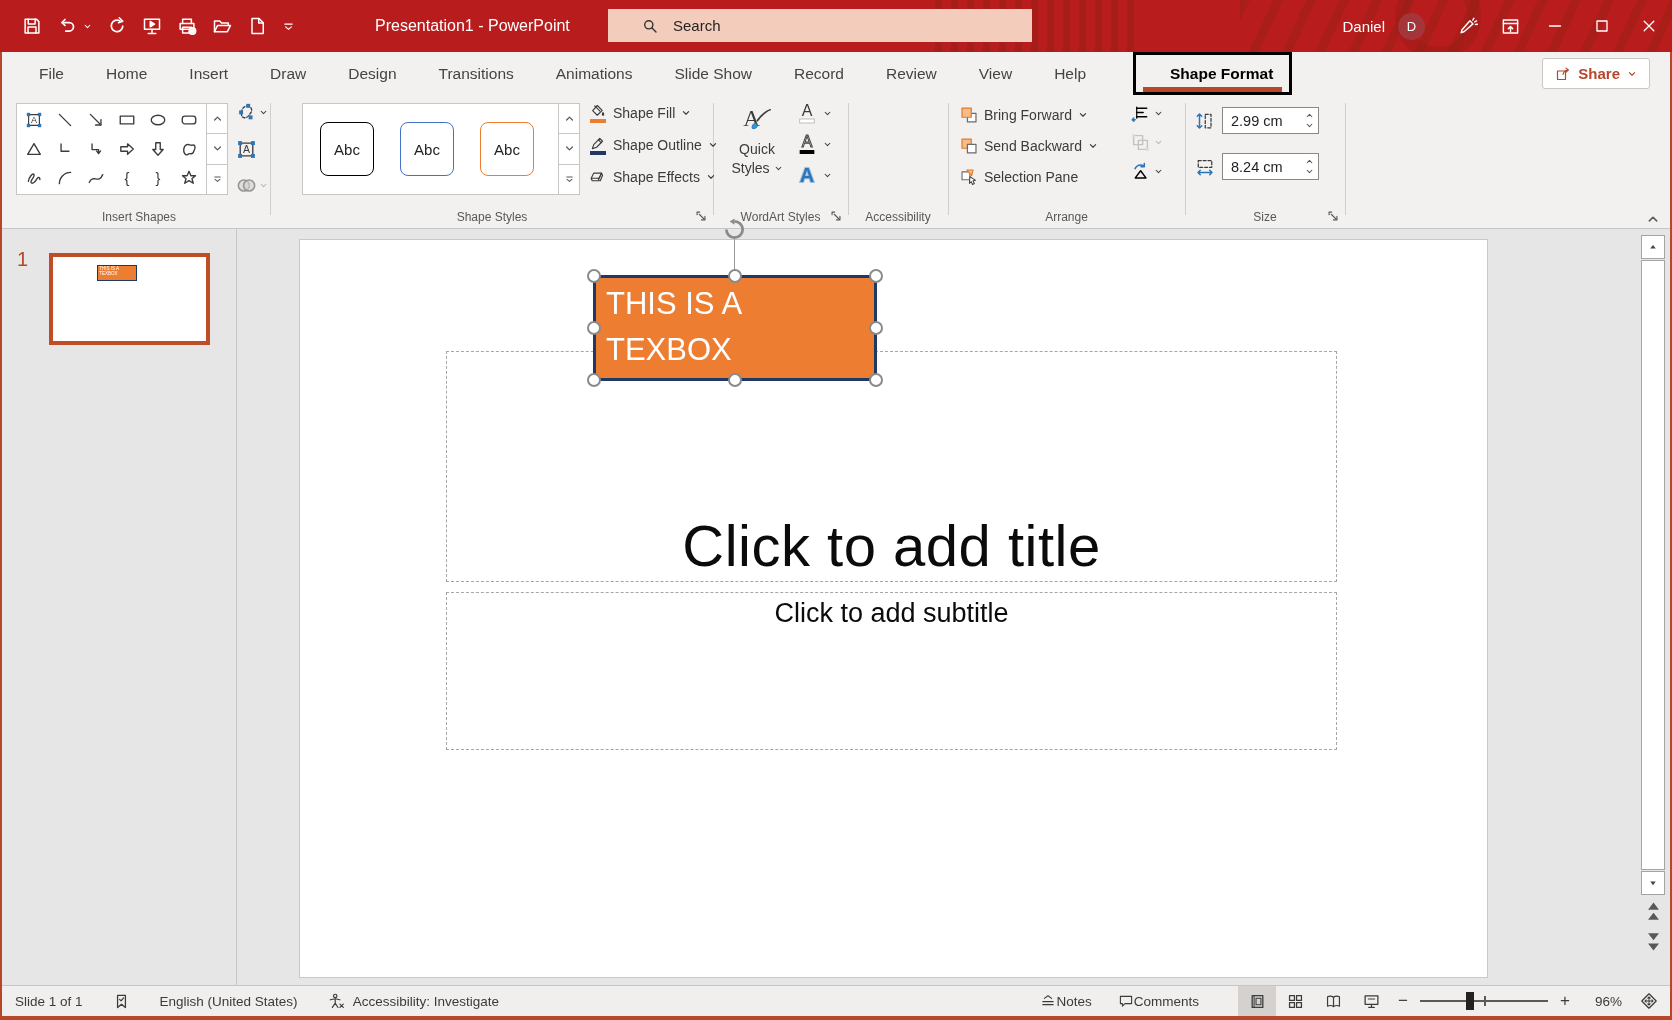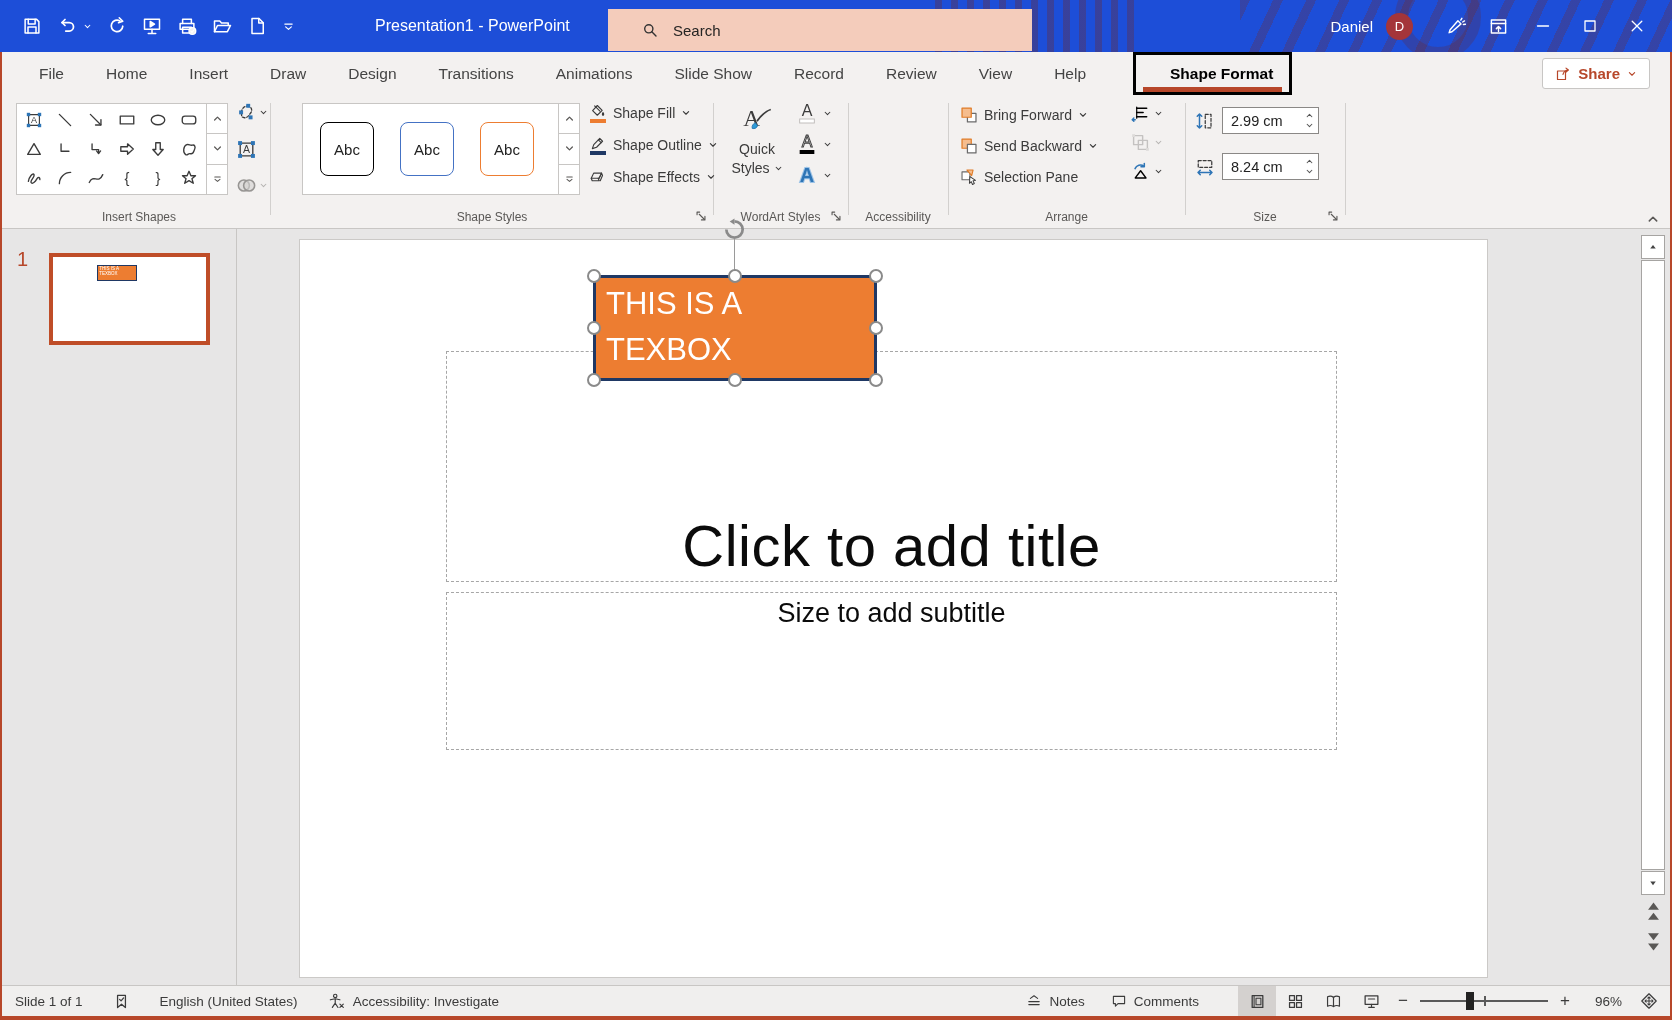--- a/index.html
+++ b/index.html
@@ -1,34 +1,34 @@
 <!DOCTYPE html>
 <html><head>
 <meta charset="utf-8">
 <style>
   * { margin:0; padding:0; box-sizing:border-box; }
   html,body { width:1672px; height:1020px; font-family:"Liberation Sans", sans-serif; }
   #app { position:relative; width:1672px; height:1020px; background:#E7E6E6; overflow:hidden; }
 
   
-  .titlebar { position:absolute; left:0; top:0; width:1672px; height:52px; background:#1d4ed8; overflow:hidden; }
+  .titlebar { position:absolute; left:0; top:0; width:1672px; height:52px; background:#b91c1c; overflow:hidden; }
   .tb-art { position:absolute; z-index:0; }
   .art1 { left:935px; top:0; width:205px; height:52px;
           background:repeating-linear-gradient(90deg, rgba(120,34,16,.30) 0 7px, rgba(0,0,0,0) 7px 16px); }
   .art2 { left:1240px; top:0; width:432px; height:52px;
           background:repeating-linear-gradient(115deg, rgba(125,36,18,.25) 0 9px, rgba(0,0,0,0) 9px 30px); }
   .art3 { left:1395px; top:-26px; width:86px; height:86px; border:13px solid rgba(120,34,16,.22); border-radius:50%; }
   .qat { position:absolute; left:22px; top:0; height:52px; display:flex; align-items:center; gap:15px; color:#fff; z-index:2; }
   .qat .ic { width:20px; height:20px; }
   .qat .mini { width:9px; height:9px; margin-left:-9px; }
   .doc-title { position:absolute; left:375px; top:0; height:52px; display:flex; align-items:center; color:#fff; font-size:16px; z-index:2; }
-  .searchbox { position:absolute; left:608px; top:9px; width:424px; height:42px; background:#F4CCBB; color:#252423;
+  .searchbox { position:absolute; left:608px; top:9px; width:424px; height:33px; background:#F4CCBB; color:#252423;
                display:flex; align-items:center; padding-left:34px; gap:15px; font-size:15px; z-index:2; cursor:text; }
   .searchbox .ic { width:16px; height:16px; color:#333; }
-  .tb-right { position:absolute; right:12px; top:0; height:52px; display:flex; align-items:center; color:#fff; z-index:2; }
+  .tb-right { position:absolute; right:0; top:0; height:52px; display:flex; align-items:center; color:#fff; z-index:2; }
   .uname { font-size:15px; margin-right:13px; }
   .avatar { width:27px; height:27px; border-radius:50%; background:#A4353A; color:#fff; font-size:13px;
             display:flex; align-items:center; justify-content:center; margin-right:22px; }
   .tb-ic { width:42px; height:52px; display:flex; align-items:center; justify-content:center; }
   .tb-ic .ic { width:19px; height:19px; }
   .winbtn { width:47px; height:52px; display:flex; align-items:center; justify-content:center; }
   .winbtn .ic { width:16px; height:16px; }
 
   
   .tabrow { position:absolute; left:0; top:52px; width:1672px; height:43px; background:#F3F1F0;
@@ -141,21 +141,21 @@
   .sthumb { flex:1; background:#fff; border:1px solid #A6A4A2; margin:1px 0; cursor:grab; }
   .slide-nav { position:absolute; left:1644px; top:672px; display:flex; flex-direction:column; gap:7px; color:#5a5856; }
   .slide-nav .ic { width:19px; height:22px; cursor:pointer; }
 
   
   .statusbar { position:absolute; left:0; top:985px; width:1672px; height:31px; background:#F0EFEE; border-top:1px solid #C8C6C4;
                display:flex; align-items:center; font-size:13.5px; color:#3b3b3b; padding:0 6px 0 15px; }
   .sb-item { display:flex; align-items:center; gap:8px; margin-right:30px; cursor:pointer; white-space:nowrap; }
   .sb-item .ic { width:17px; height:17px; }
   .sb-right { margin-left:auto; display:flex; align-items:center; }
-  .sb-btn { display:flex; align-items:center; gap:7px; padding:0 13px; height:31px; cursor:pointer; }
+  .sb-btn { display:flex; align-items:center; padding:0 13px; height:31px; cursor:pointer; }
   .sb-btn .ic { width:16px; height:16px; }
   .vbtn { width:38px; height:31px; display:flex; align-items:center; justify-content:center; cursor:pointer; color:#3b3b3b; }
   .vbtn .ic { width:17px; height:17px; }
   .vbtn.active { background:#D4D1CF; }
   .zoomout,.zoomin { width:26px; text-align:center; font-size:17px; cursor:pointer; }
   .ztrack { width:128px; height:2px; background:#5a5a5a; position:relative; margin:0 4px; cursor:pointer; }
   .ztick { position:absolute; left:50%; top:-4px; width:1.5px; height:10px; background:#5a5a5a; }
   .zthumb { position:absolute; left:36%; top:-8px; width:8px; height:18px; background:#222; cursor:grab; }
   .zlevel { width:44px; text-align:right; margin-right:10px; }
   .fitbtn { width:34px; height:31px; display:flex; align-items:center; justify-content:center; cursor:pointer; }
@@ -830,21 +830,21 @@
         <div class="thumb-box">THIS IS A TEXBOX</div>
       </div>
     </div>
 
     <div class="canvas">
       <div class="slide">
         <div class="ph title-ph">
             <span>Click to add title</span>
           </div>
         <div class="ph subtitle-ph">
-            <span>Size to add subtitle</span>
+            <span>Click to add subtitle</span>
           </div>
         <div class="rot-line"></div>
         <span class="ic rot-handle">
             <svg viewBox="0 0 22 22" fill="none">
               <path d="M11 3.2a7.8 7.8 0 1 1-7.8 7.8" stroke="#8a8a8a" stroke-width="2.6"></path>
               <path d="M11 .4v6l-4.6-3z" fill="#8a8a8a"></path>
             </svg>
           </span>
         <div class="textbox">
           <span>THIS IS A TEXBOX</span>

